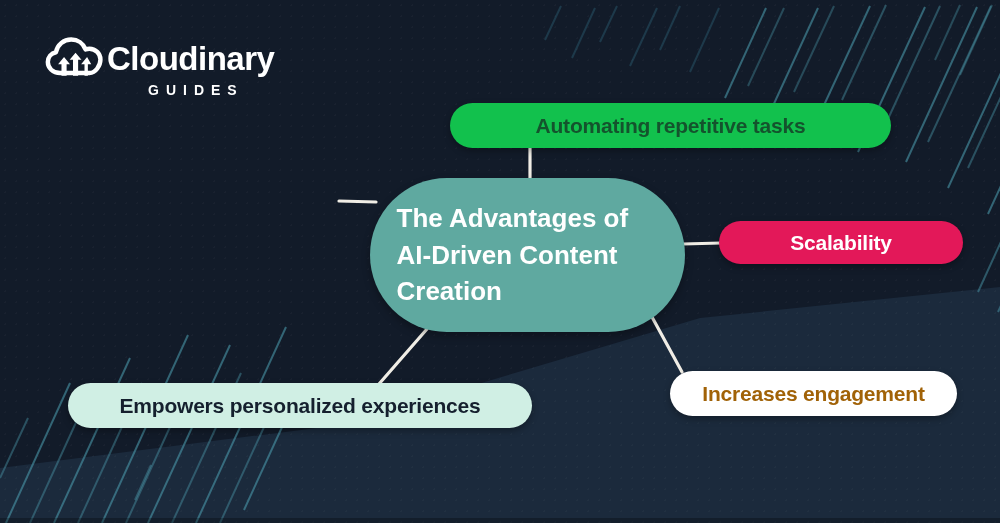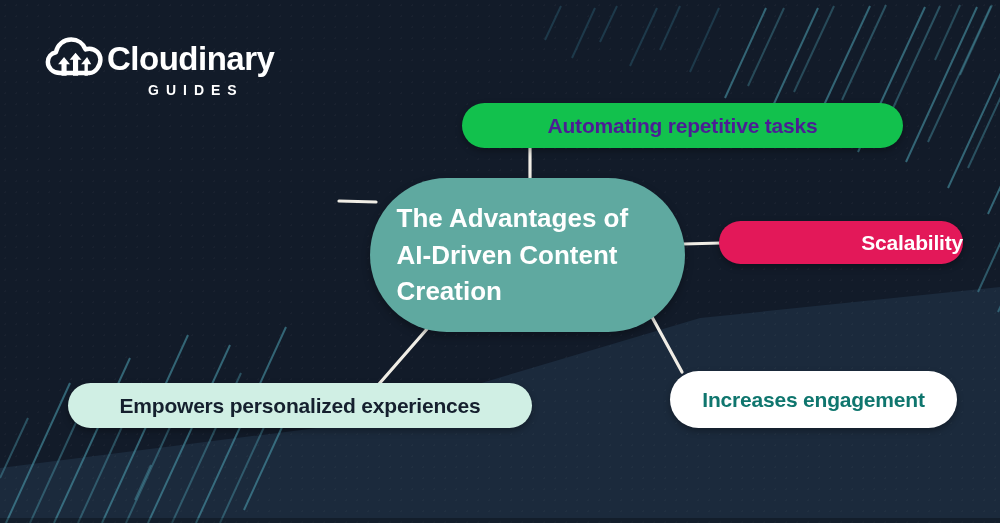--- a/index.html
+++ b/index.html
@@ -45,25 +45,25 @@
     z-index:5;box-shadow:0 3px 7px rgba(0,0,0,0.30);white-space:nowrap;
   }
   .center-bubble{
     position:absolute;left:370px;top:178px;width:315px;height:154px;
     border-radius:80px;background:#5fa9a0;color:#ffffff;
     display:flex;align-items:center;justify-content:center;text-align:left;
     font-weight:700;font-size:26px;line-height:1.42;z-index:5;
     box-shadow:0 4px 9px rgba(0,0,0,0.30);
   }
   .center-bubble .inner{width:262px;}
-  .pill-automating{left:462px;top:103px;width:441px;height:45px;background:#12c14d;color:#4c1d95;}
+  .pill-automating{left:450px;top:103px;width:441px;height:45px;background:#12c14d;color:#14532d;}
   .pill-boosting{left:43px;top:180px;width:297px;height:43px;background:#4b9eef;color:#ffffff;}
-  .pill-scalability{left:719px;top:221px;width:244px;height:43px;background:#e31859;color:#ffffff;justify-content:flex-end;}
+  .pill-scalability{left:719px;top:221px;width:244px;height:43px;background:#e31859;color:#ffffff;}
   .pill-empowers{left:68px;top:383px;width:464px;height:45px;background:#d0efe4;color:#15202e;align-items:center;}
-  .pill-increases{left:670px;top:371px;width:287px;height:57px;background:#ffffff;color:#0f766e;}
+  .pill-increases{left:670px;top:371px;width:287px;height:45px;background:#ffffff;color:#a16207;}
 </style>
 </head>
 <body>
 
 <div id="canvas">
 
   <svg class="wedge" width="1000" height="523" viewBox="0 0 1000 523">
     <polygon points="0,468 340,425 700,318 1000,287 1000,523 0,523" fill="#1b2a3c"></polygon>
   </svg>
 

